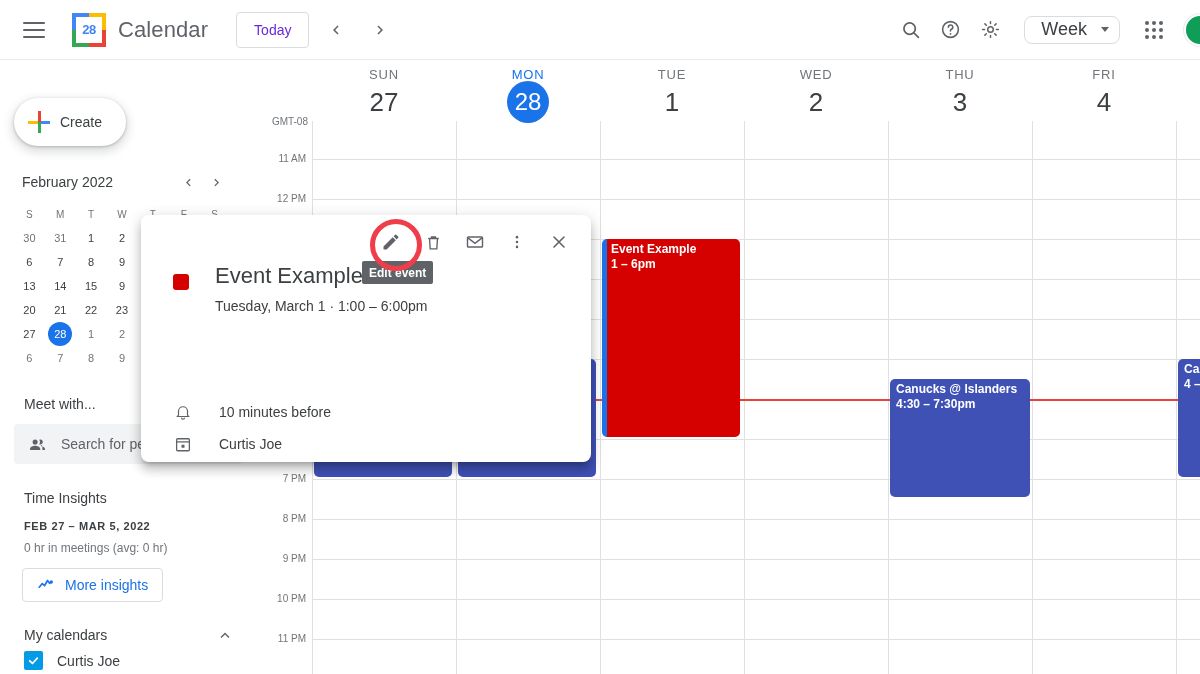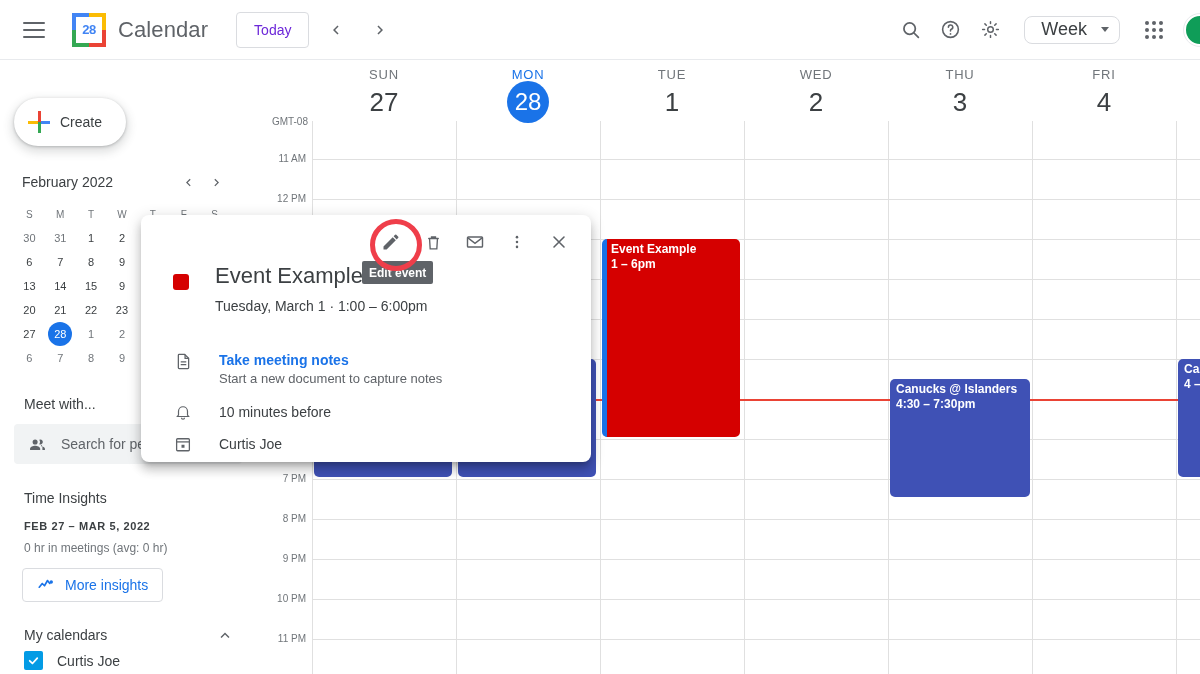--- a/index.html
+++ b/index.html
@@ -514,32 +514,20 @@
     </div>
 
     <div class="pop-title-row">
       <div class="dot"></div>
       <div>
         <div class="pop-title">Event Example</div>
         <div class="pop-sub">Tuesday, March 1  ·  1:00 – 6:00pm</div>
       </div>
     </div>
 
-    <div class="pop-row" style="top:137px">
-      <span class="ico">
-        <svg width="19" height="19" viewBox="0 0 24 24" fill="none" stroke="currentColor" stroke-width="1.6">
-            <path d="M14 3H6.5a1 1 0 0 0-1 1v16a1 1 0 0 0 1 1h11a1 1 0 0 0 1-1V8l-5-5z"></path>
-            <path d="M14 3v5h4.5M8.5 12.5h7M8.5 16h7"></path>
-          </svg>
-      </span>
-      <div>
-        <div class="pop-link">Take meeting notes</div>
-        <div class="pop-desc">Start a new document to capture notes</div>
-      </div>
-    </div>
 
     <div class="pop-row" style="top:188px; align-items:center">
       <span class="ico">
         <svg width="18" height="18" viewBox="0 0 24 24" fill="none" stroke="currentColor" stroke-width="1.6">
             <path d="M18 16V11a6 6 0 1 0-12 0v5l-1.5 2h15L18 16z"></path>
             <path d="M10 19.5a2 2 0 0 0 4 0"></path>
           </svg>
       </span>
       <div class="pop-text">10 minutes before</div>
     </div>

